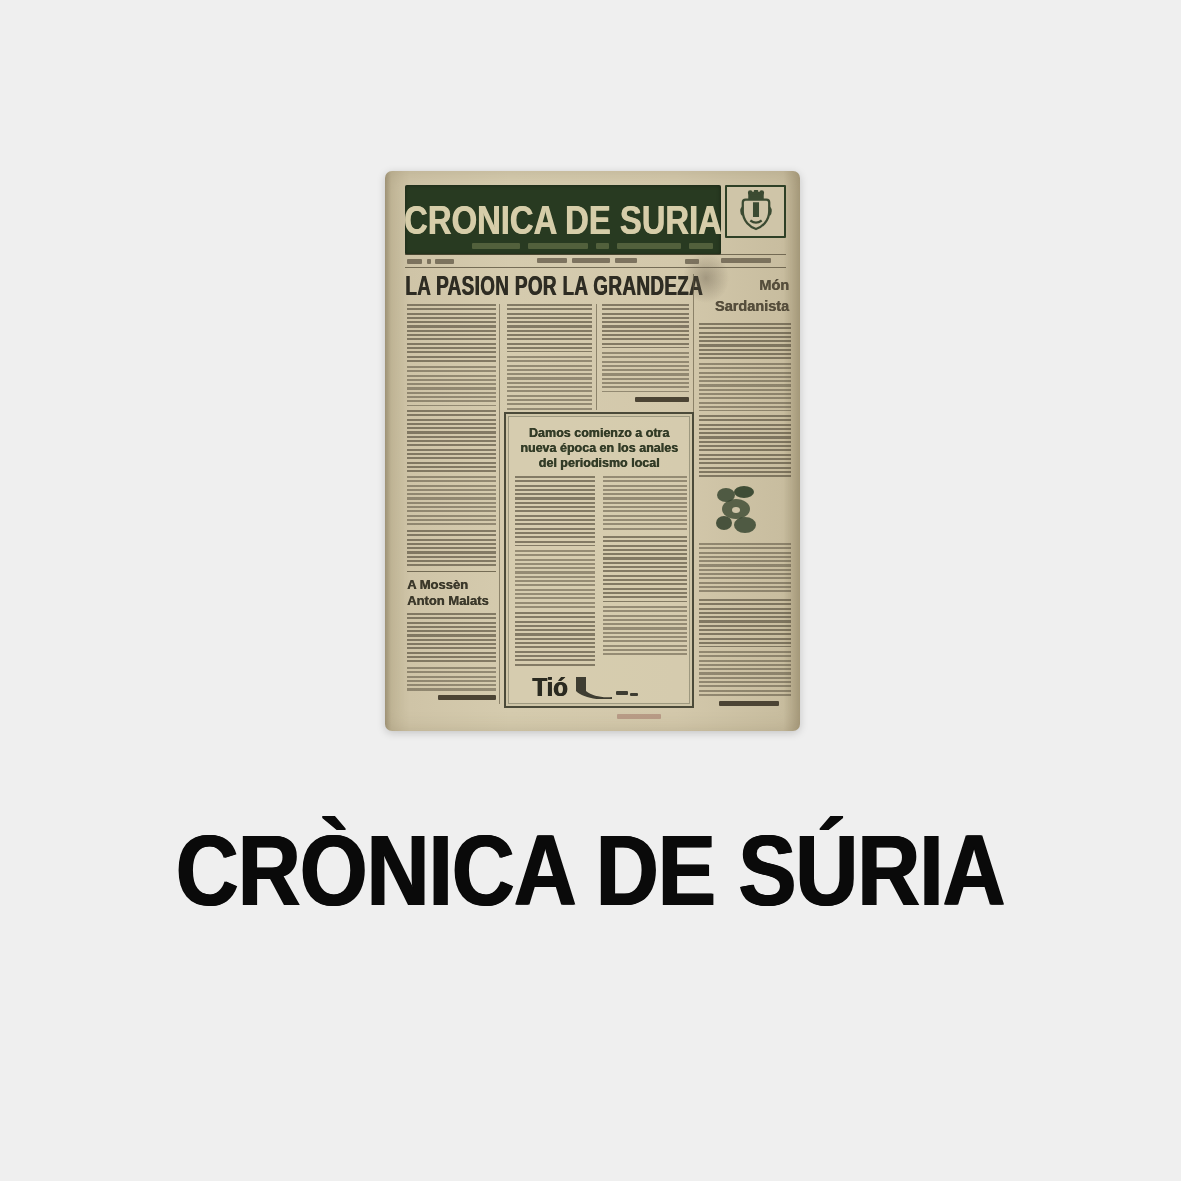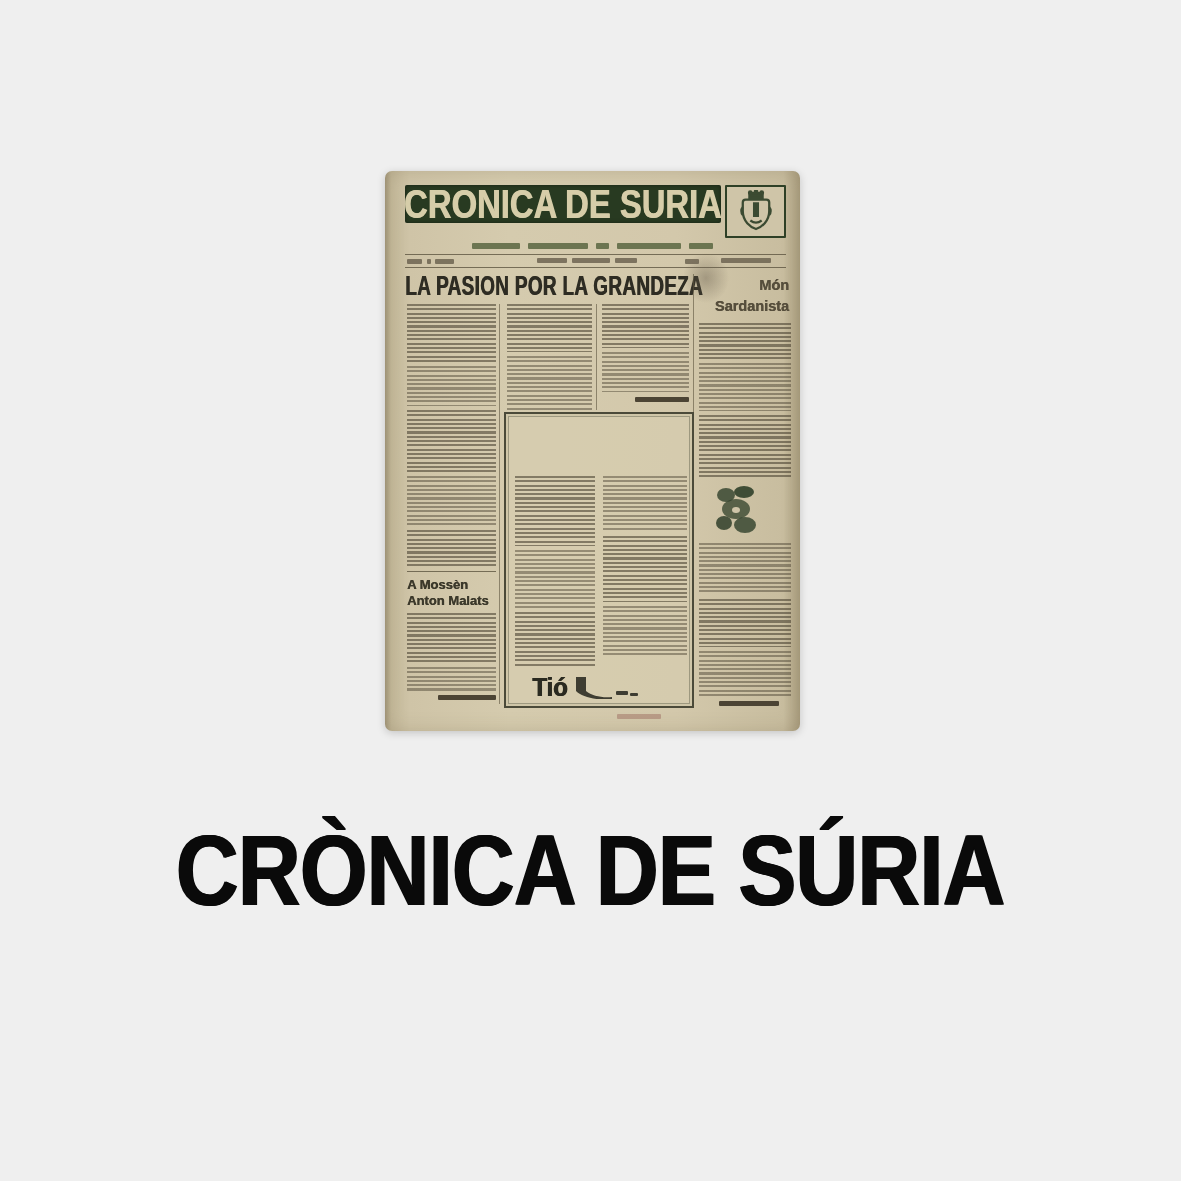--- a/index.html
+++ b/index.html
@@ -14,21 +14,21 @@
   
   .paper{
     position:absolute;left:385px;top:171px;width:415px;height:560px;
     background:linear-gradient(90deg,#a5997c 0%,#c3b899 1.5%,#cfc4a7 6%,#d5cbae 30%,#d3c8ab 70%,#c8bd9f 96%,#ab9f80 100%);
     border-radius:7px;
     box-shadow:0 2px 8px rgba(0,0,0,.18), inset 0 0 18px rgba(120,105,75,.25);
   }
   .paper-inner{position:absolute;inset:0;filter:blur(.25px);}
 
   .masthead-bar{
-    position:absolute;left:20px;top:14px;width:316px;height:38px;
+    position:absolute;left:20px;top:14px;width:316px;height:70px;
     background:#283a21;border-radius:2px;
     display:flex;align-items:center;justify-content:center;
     box-shadow:inset 0 0 4px rgba(0,0,0,.4);
   }
   .masthead-title{
     color:#d6cda9;font-size:40px;font-weight:bold;white-space:nowrap;
     letter-spacing:0px;transform:scaleX(.82);transform-origin:center;
     text-shadow:.8px 0 0 currentColor;
   }
   .crest-box{
@@ -184,20 +184,25 @@
       <div class="sig" style="left:53px;top:524px;width:58px"></div>
 
       <div class="tx" style="left:122px;top:133px;width:85px;height:48px"></div>
       <div class="tx light" style="left:122px;top:185px;width:85px;height:54px"></div>
 
       <div class="tx" style="left:217px;top:133px;width:87px;height:44px"></div>
       <div class="tx light" style="left:217px;top:181px;width:87px;height:40px"></div>
       <div class="sig" style="left:250px;top:226px;width:54px"></div>
 
       <div class="boxed-article">
+        <div class="box-heading">
+          <div>Damos comienzo a otra</div>
+          <div>nueva época en los anales</div>
+          <div>del periodismo local</div>
+        </div>
         <div class="tx" style="left:9px;top:62px;width:80px;height:70px"></div>
         <div class="tx light" style="left:9px;top:136px;width:80px;height:58px"></div>
         <div class="tx" style="left:9px;top:198px;width:80px;height:56px"></div>
         <div class="tx light" style="left:97px;top:62px;width:84px;height:56px"></div>
         <div class="tx" style="left:97px;top:122px;width:84px;height:66px"></div>
         <div class="tx light" style="left:97px;top:192px;width:84px;height:50px"></div>
         <div class="tio-logo">
           <span class="tio-text">Tió</span>
           <svg width="66" height="24" viewBox="0 0 66 24">
             <g fill="#2a2a20" opacity=".88">

